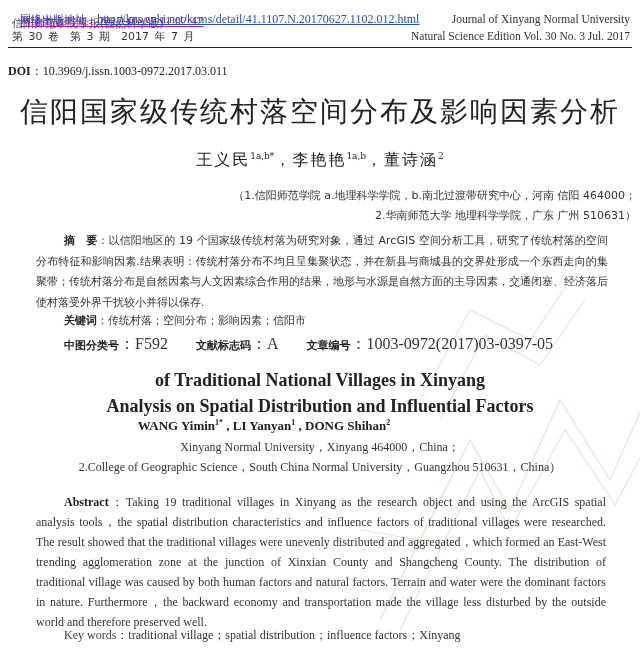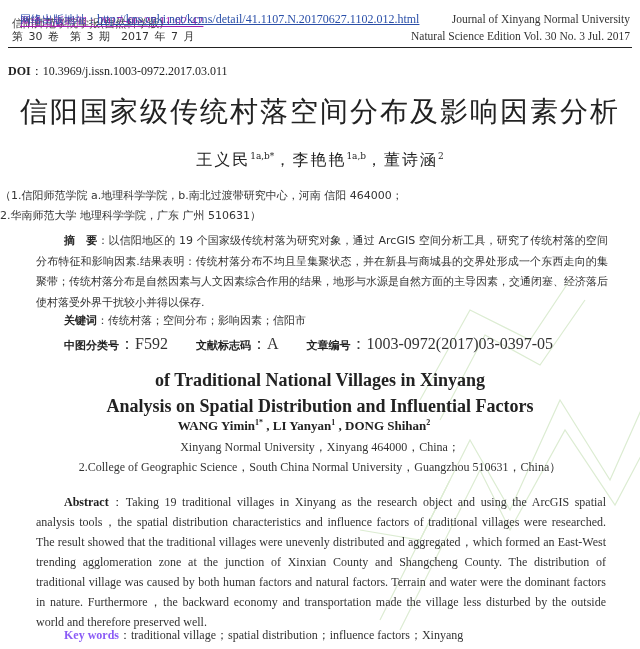--- a/index.html
+++ b/index.html
@@ -53,21 +53,21 @@
     position: absolute; left: 0; width: 640px; top: 93px; text-align: center;
     font-size: 28px; font-family: "DejaVu Sans", sans-serif; color: #222;
     letter-spacing: 2px; white-space: nowrap;
   }
   .authors-cn {
     position: absolute; left: 0; width: 640px; top: 150px; text-align: center;
     font-size: 16px; color: #222; letter-spacing: 2px;
   }
   .authors-cn sup { font-size: 9px; letter-spacing: 0; }
   .affil-cn {
-    position: absolute; left: 0; width: 636px; top: 186px; text-align: left;
+    position: absolute; left: 0; width: 636px; top: 186px; text-align: right;
     font-size: 11px; color: #333; line-height: 20px; font-family: "DejaVu Sans", sans-serif;
   }
 
   .abstract-cn {
     position: absolute; left: 36px; width: 572px; top: 231px;
     font-size: 11px; line-height: 20.5px; color: #333; text-align: justify;
     font-family: "DejaVu Sans", sans-serif; text-indent: 28px;
   }
   .abstract-cn b { font-family: "DejaVu Sans", sans-serif; font-weight: bold; color: #222; }
   .keywords-cn {
@@ -82,39 +82,39 @@
   .class-row b { font-weight: bold; color: #222; }
   .class-row .val { font-family: "Liberation Serif", serif; font-size: 16px; }
 
   .title-en {
     position: absolute; left: 0; width: 640px; top: 367px; text-align: center;
     font-size: 18px; font-weight: bold; line-height: 26px; color: #222;
     font-family: "Liberation Serif", serif;
   }
   .authors-en {
     position: absolute; left: 0; width: 528px; top: 418px; text-align: center;
-    font-size: 13px; font-weight: bold; color: #222; font-family: "Liberation Serif", serif; padding-left: 40px;
+    font-size: 13px; font-weight: bold; color: #222; font-family: "Liberation Serif", serif;
   }
   .authors-en sup { font-size: 8px; }
   .affil-en {
     position: absolute; left: 0; width: 640px; top: 438px; text-align: center;
     font-size: 12px; line-height: 19.5px; color: #333; font-family: "Liberation Serif", serif;
   }
 
   .abstract-en {
     position: absolute; left: 36px; width: 570px; top: 492px;
     font-size: 12px; line-height: 20px; color: #333; text-align: justify;
     font-family: Liberation Serif, serif; text-indent: 28px;
   }
   .abstract-en b { font-weight: bold; color: #222; }
   .keywords-en {
     position: absolute; left: 64px; top: 627px; font-size: 12px; color: #333;
     font-family: "Liberation Serif", serif;
   }
-  .keywords-en b { font-weight: bold; color: #8b5cf6; }
+  .keywords-en b { font-weight: normal; color: #404040; }
 </style>
 </head>
 <body>
 
 <svg class="watermark" viewBox="0 0 300 360">
   <g fill="none" stroke="#dcecd2" stroke-width="1.2">
     <polyline points="20,340 110,160 150,230 200,120 250,200 290,110"></polyline>
     <polyline points="40,350 120,190 150,250 205,150 255,225 300,140"></polyline>
     <polyline points="60,120 110,30 170,60 210,0"></polyline>
     <polyline points="80,140 125,55 180,85 225,20"></polyline>

